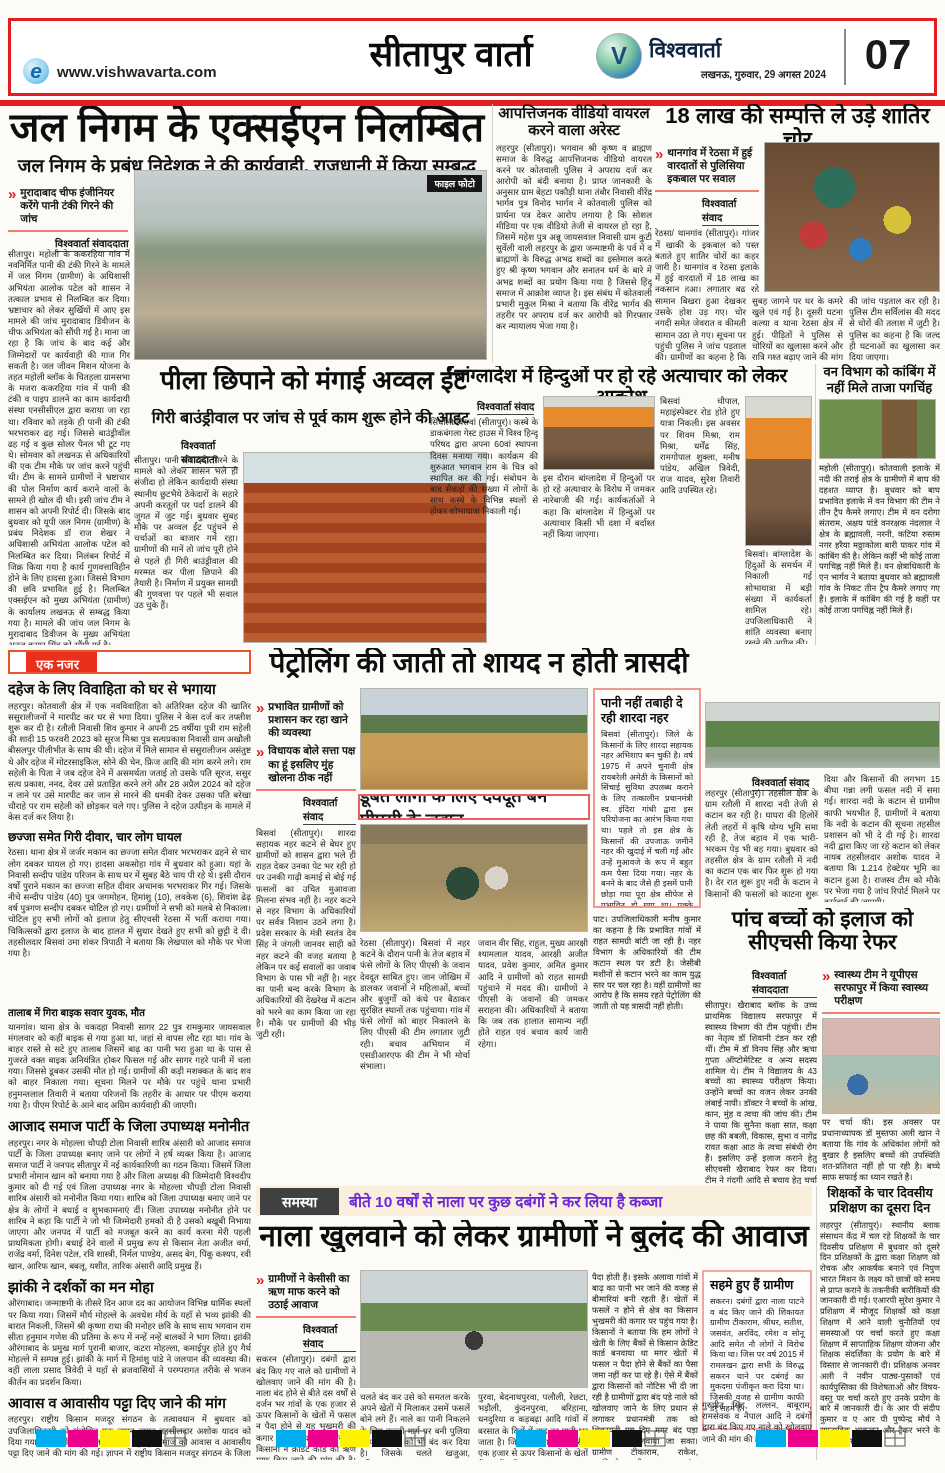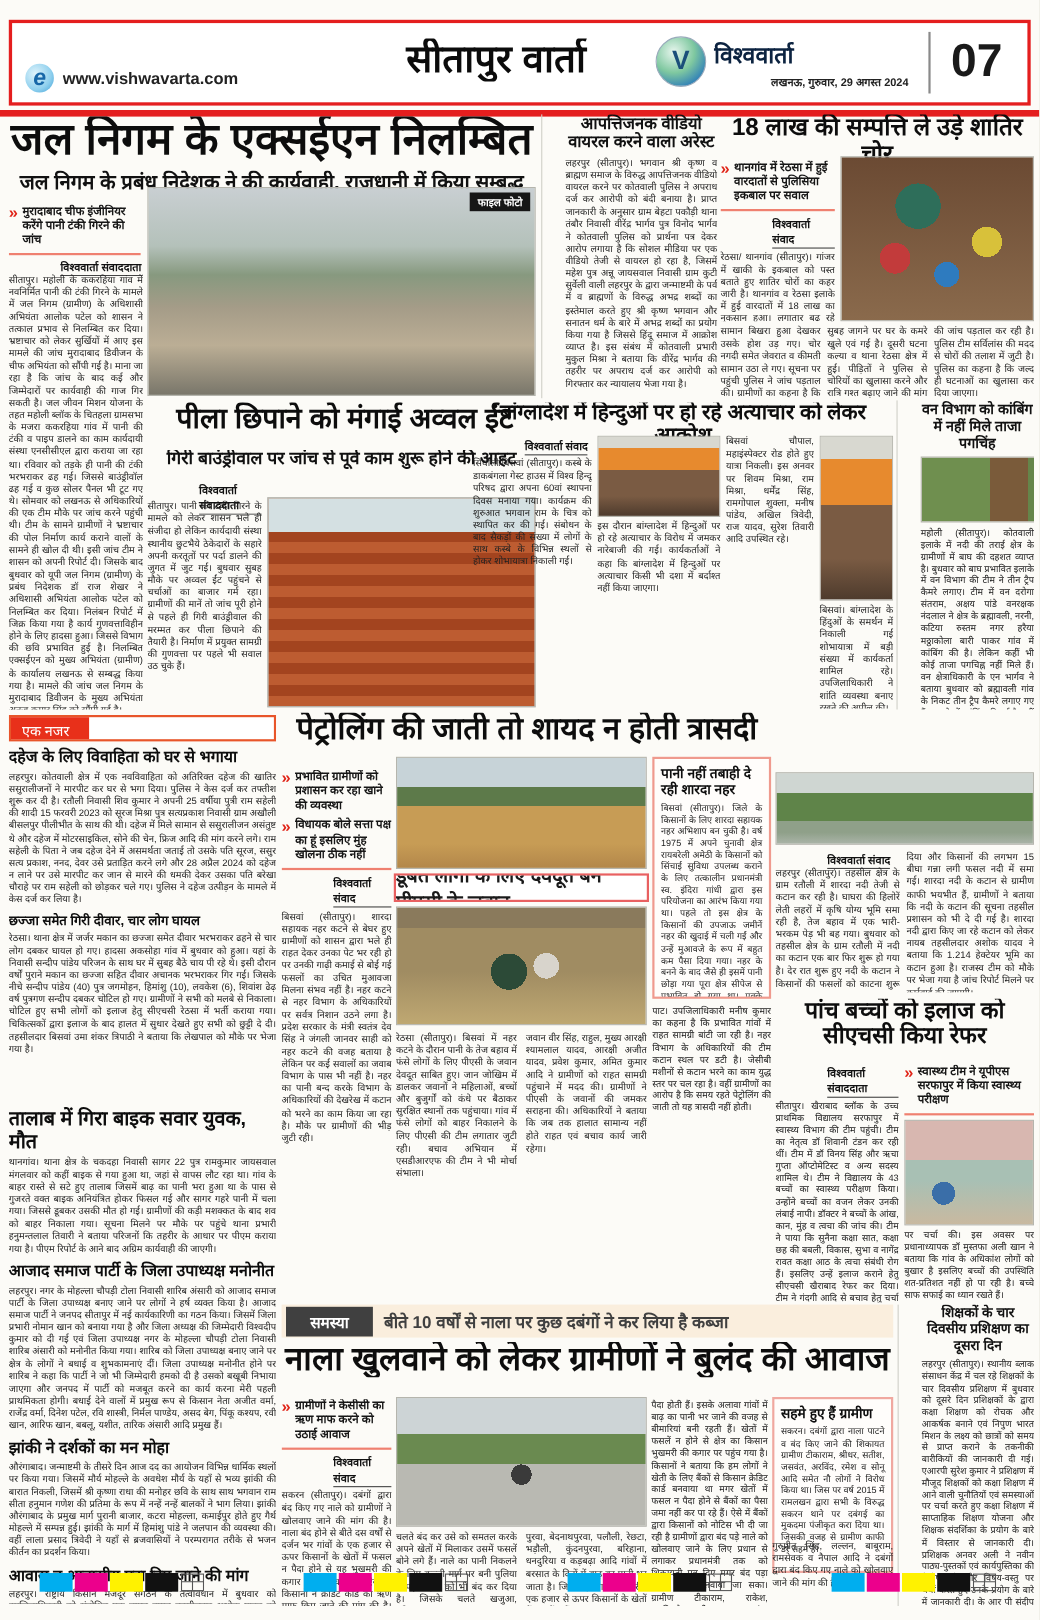--- a/index.html
+++ b/index.html
@@ -11,21 +11,21 @@
   .sub{font-weight:bold;text-align:center;line-height:1.15;color:#111;}
   .body-txt{font-size:8.6px;line-height:1.3;text-align:justify;color:#222;}
   .byline{font-weight:bold;font-size:10px;color:#111;}
   .byline-u{border-bottom:1px solid #444;display:inline-block;padding-bottom:1px;margin-left:47px;}
   .bullet-row{display:flex;gap:4px;align-items:flex-start;}
   .chev{color:#e02418;font-weight:900;font-size:15px;line-height:1;}
   .bullet-txt{font-weight:bold;font-size:10.5px;line-height:1.25;color:#161616;}
   .redline{border-bottom:2px solid #ef8070;margin:5px 0 4px 0;}
   .ph{position:absolute;overflow:hidden;background:#cfcfcf;border:1px solid #b5b5ad;}
   .ph-tag{position:absolute;top:4px;right:4px;background:#161616;color:#fff;font-size:9.5px;font-weight:bold;padding:2px 7px;}
-  .colrule-l{border-left:1px solid #cfcfc8;padding-left:21px;}
+  .colrule-l{border-left:1px solid #cfcfc8;padding-left:3px;}
   .artT{font-weight:800;font-size:13.5px;line-height:1.15;margin:7px 0 3px 0;color:#0d0d0d;}
   .boxed{border:2px solid #ef9a8e;background:#fffdfb;padding:6px;}
   .boxT{font-weight:800;font-size:12.5px;text-align:left;line-height:1.2;margin-bottom:4px;color:#0d0d0d;}
   .swatch{width:30px;height:17px;display:inline-block;}
   .cgrp{position:absolute;top:0;display:flex;gap:2px;align-items:center;}
   
   .ph-tank{background:linear-gradient(180deg,#c9cfd2 0%,#b4c1ba 28%,#87997f 42%,#a59c88 58%,#bbae95 76%,#79766a 100%);}
   .ph-brick{background-image:linear-gradient(180deg,#d4e0e2 0%,#d4e0e2 16%,rgba(0,0,0,0) 16%),repeating-linear-gradient(180deg,#bd5c31 0 10px,#a3441f 10px 20px);}
   .ph-rally{background:linear-gradient(180deg,#d8d8d0 0 14%,#e78a2e 14% 42%,#7a5b43 42% 75%,#4e3b2d 100%);}
   .ph-trap{background:linear-gradient(90deg,#6f8f4f 0 54%,#7a5b3a 54% 84%,#65854a 84% 100%);}
@@ -102,42 +102,42 @@
 
   <div class="abs hl" style="left:430px;top:366px;width:382px;font-size:19px;">बांग्लादेश में हिन्दुओं पर हो रहे अत्याचार को लेकर आक्रोश</div>
   <div class="abs" style="left:430px;top:396px;width:108px;height:248px;">
     <div><span class="byline byline-u">विश्ववार्ता संवाद</span></div>
     <div class="body-txt" style="margin-top:2px;height:230px;">सिधौली/बिसवां (सीतापुर)। कस्बे के डाकबंगला गेस्ट हाउस में विश्व हिन्दू परिषद द्वारा अपना 60वां स्थापना दिवस मनाया गया। कार्यक्रम की शुरुआत भगवान राम के चित्र को स्थापित कर की गई। संबोधन के बाद सैकड़ों की संख्या में लोगों के साथ कस्बे के विभिन्न स्थलों से होकर शोभायात्रा निकाली गई।</div>
   </div>
   <div class="abs" style="left:543px;top:396px;width:112px;height:248px;">
     <div class="ph ph-rally" style="position:relative;left:0;top:0;width:112px;height:74px;"></div>
     <div class="body-txt" style="margin-top:3px;height:168px;">इस दौरान बांग्लादेश में हिन्दुओं पर हो रहे अत्याचार के विरोध में जमकर नारेबाजी की गई। कार्यकर्ताओं ने कहा कि बांग्लादेश में हिन्दुओं पर अत्याचार किसी भी दशा में बर्दाश्त नहीं किया जाएगा।</div>
   </div>
-  <div class="abs body-txt" style="left:660px;top:396px;width:80px;height:248px;">बिसवां चौपाल, महाइंस्पेक्टर रोड होते हुए यात्रा निकली। इस अनवर पर शिवम मिश्रा, राम मिश्रा, धर्मेंद्र सिंह, रामगोपाल शुक्ला, मनीष पांडेय, अखिल त्रिवेदी, राज यादव, सुरेश तिवारी आदि उपस्थित रहे।</div>
+  <div class="abs body-txt" style="left:660px;top:396px;width:80px;height:248px;">बिसवां चौपाल, महाइंस्पेक्टर रोड होते हुए यात्रा निकली। इस अवसर पर शिवम मिश्रा, राम मिश्रा, धर्मेंद्र सिंह, रामगोपाल शुक्ला, मनीष पांडेय, अखिल त्रिवेदी, राज यादव, सुरेश तिवारी आदि उपस्थित रहे।</div>
   <div class="abs" style="left:745px;top:396px;width:67px;height:248px;">
     <div class="ph ph-rally" style="position:relative;left:0;top:0;width:67px;height:150px;"></div>
     <div class="body-txt" style="margin-top:3px;height:92px;">बिसवां। बांग्लादेश के हिंदुओं के समर्थन में निकाली गई शोभायात्रा में बड़ी संख्या में कार्यकर्ता शामिल रहे। उपजिलाधिकारी ने शांति व्यवस्था बनाए रखने की अपील की।</div>
   </div>
 
   <div class="abs colrule-l" style="left:815px;top:364px;width:125px;height:281px;">
     <div class="sub" style="font-size:13px;line-height:1.2;">वन विभाग को कांबिंग में नहीं मिले ताजा पगचिंह</div>
     <div class="ph ph-trap" style="position:relative;width:117px;height:60px;margin-top:4px;"></div>
     <div class="body-txt" style="margin-top:4px;height:174px;font-size:8.4px;">महोली (सीतापुर)। कोतवाली इलाके में नदी की तराई क्षेत्र के ग्रामीणों में बाघ की दहशत व्याप्त है। बुधवार को बाघ प्रभावित इलाके में वन विभाग की टीम ने तीन ट्रैप कैमरे लगाए। टीम में वन दरोगा संतराम, अक्षय पांडे वनरक्षक नंदलाल ने क्षेत्र के ब्रह्मावली, नरनी, कटिया रुस्तम नगर हरैया मठ्ठाकोला बारी पाकर गांव में कांबिंग की है। लेकिन कहीं भी कोई ताजा पगचिह्न नहीं मिले हैं। वन क्षेत्राधिकारी के एन भार्गव ने बताया बुधवार को ब्रह्मावली गांव के निकट तीन ट्रैप कैमरे लगाए गए हैं। इलाके में कांबिंग की गई है कहीं पर कोई ताजा पगचिह्न नहीं मिले हैं।</div>
   </div>
 
   <div class="abs" style="left:8px;top:650px;width:243px;height:812px;">
     <div style="border:2px solid #e8552a;height:24px;background:#fff;">
-      <span style="display:inline-block;background:#e8301a;color:#fff;font-weight:400;font-size:13px;padding:3px 18px 3px 10px;height:100%;">एक नजर</span>
+      <span style="display:inline-block;background:#e8301a;color:#fff;font-weight:700;font-size:13px;padding:3px 18px 3px 10px;height:100%;margin-left:16px;">एक नजर</span>
     </div>
     <div style="height:784px;overflow:hidden;">
       <div class="artT" style="font-size:14.5px;">दहेज के लिए विवाहिता को घर से भगाया</div>
       <div class="body-txt">लहरपुर। कोतवाली क्षेत्र में एक नवविवाहिता को अतिरिक्त दहेज की खातिर ससुरालीजनों ने मारपीट कर घर से भगा दिया। पुलिस ने केस दर्ज कर तफ्तीश शुरू कर दी है। रतौली निवासी शिव कुमार ने अपनी 25 वर्षीया पुत्री राम सहेली की शादी 15 फरवरी 2023 को सूरज मिश्रा पुत्र सत्यप्रकाश निवासी ग्राम अखौली बीसलपुर पीलीभीत के साथ की थी। दहेज में मिले सामान से ससुरालीजन असंतुष्ट थे और दहेज में मोटरसाइकिल, सोने की चेन, फ्रिज आदि की मांग करने लगे। राम सहेली के पिता ने जब दहेज देने में असमर्थता जताई तो उसके पति सूरज, ससुर सत्य प्रकाश, ननद, देवर उसे प्रताड़ित करने लगे और 28 अप्रैल 2024 को दहेज न लाने पर उसे मारपीट कर जान से मारने की धमकी देकर उसका पति बरेखा चौराहे पर राम सहेली को छोड़कर चले गए। पुलिस ने दहेज उत्पीड़न के मामले में केस दर्ज कर लिया है।</div>
       <div class="artT" style="font-size:12px;">छज्जा समेत गिरी दीवार, चार लोग घायल</div>
       <div class="body-txt">रेठसा। थाना क्षेत्र में जर्जर मकान का छज्जा समेत दीवार भरभराकर ढहने से चार लोग दबकर घायल हो गए। हादसा अकसोहा गांव में बुधवार को हुआ। यहां के निवासी सन्दीप पांडेय परिजन के साथ घर में सुबह बैठे चाय पी रहे थे। इसी दौरान वर्षों पुराने मकान का छज्जा सहित दीवार अचानक भरभराकर गिर गई। जिसके नीचे सन्दीप पांडेय (40) पुत्र जगमोहन, हिमांशु (10), लवकेश (6), शिवांश ढेढ़ वर्ष पुत्रगण सन्दीप दबकर चोटिल हो गए। ग्रामीणों ने सभी को मलबे से निकाला। चोटिल हुए सभी लोगों को इलाज हेतु सीएचसी रेठसा में भर्ती कराया गया। चिकित्सकों द्वारा इलाज के बाद हालत में सुधार देखते हुए सभी को छुट्टी दे दी। तहसीलदार बिसवां उमा शंकर त्रिपाठी ने बताया कि लेखपाल को मौके पर भेजा गया है।</div>
-      <div class="artT" style="font-size:18px;margin-top:48px;">तालाब में गिरा बाइक सवार युवक, मौत</div>
+      <div class="artT" style="font-size:10px;margin-top:48px;">तालाब में गिरा बाइक सवार युवक, मौत</div>
       <div class="body-txt">थानगांव। थाना क्षेत्र के चकदहा निवासी सागर 22 पुत्र रामकुमार जायसवाल मंगलवार को कहीं बाइक से गया हुआ था, जहां से वापस लौट रहा था। गांव के बाहर रास्ते से सटे हुए तालाब जिसमें बाढ़ का पानी भरा हुआ था के पास से गुजरते वक्त बाइक अनियंत्रित होकर फिसल गई और सागर गहरे पानी में चला गया। जिससे डूबकर उसकी मौत हो गई। ग्रामीणों की कड़ी मशक्कत के बाद शव को बाहर निकाला गया। सूचना मिलने पर मौके पर पहुंचे थाना प्रभारी हनुमन्तलाल तिवारी ने बताया परिजनों कि तहरीर के आधार पर पीएम कराया गया है। पीएम रिपोर्ट के आने बाद अग्रिम कार्यवाही की जाएगी।</div>
       <div class="artT" style="font-size:14.5px;">आजाद समाज पार्टी के जिला उपाध्यक्ष मनोनीत</div>
       <div class="body-txt">लहरपुर। नगर के मोहल्ला चौपड़ी टोला निवासी शारिब अंसारी को आजाद समाज पार्टी के जिला उपाध्यक्ष बनाए जाने पर लोगों ने हर्ष व्यक्त किया है। आजाद समाज पार्टी ने जनपद सीतापुर में नई कार्यकारिणी का गठन किया। जिसमें जिला प्रभारी नोमान खान को बनाया गया है और जिला अध्यक्ष की जिम्मेदारी विश्वदीप कुमार को दी गई एवं जिला उपाध्यक्ष नगर के मोहल्ला चौपड़ी टोला निवासी शारिब अंसारी को मनोनीत किया गया। शारिब को जिला उपाध्यक्ष बनाए जाने पर क्षेत्र के लोगों ने बधाई व शुभकामनाएं दीं। जिला उपाध्यक्ष मनोनीत होने पर शारिब ने कहा कि पार्टी ने जो भी जिम्मेदारी हमको दी है उसको बखूबी निभाया जाएगा और जनपद में पार्टी को मजबूत करने का कार्य करना मेरी पहली प्राथमिकता होगी। बधाई देने वालों में प्रमुख रूप से किसान नेता अजीत वर्मा, राजेंद्र वर्मा, दिनेश पटेल, रवि शास्त्री, निर्मल पाण्डेय, असद बेग, पिंकू कश्यप, रवी खान, आरिफ खान, बबलू, यशीत, तारिक अंसारी आदि प्रमुख हैं।</div>
       <div class="artT" style="font-size:14.5px;">झांकी ने दर्शकों का मन मोहा</div>
       <div class="body-txt">औरंगाबाद। जन्माष्टमी के तीसरे दिन आज दद का आयोजन विभिन्न धार्मिक स्थलों पर किया गया। जिसमें मौर्य मोहल्ले के अवधेश मौर्य के यहाँ से भव्य झांकी की बारात निकली, जिसमें श्री कृष्णा राधा की मनोहर छवि के साथ साथ भगवान राम सीता हनुमान गणेश की प्रतिमा के रूप में नन्हें नन्हें बालकों ने भाग लिया। झांकी औरंगाबाद के प्रमुख मार्ग पुरानी बाजार, कटरा मोहल्ला, कमाईपुर होते हुए गैर्थ मोहल्ले में सम्पन्न हुई। झांकी के मार्ग में हिमांशु पांडे ने जलपान की व्यवस्था की। वहीं लाला प्रसाद त्रिवेदी ने यहाँ से ब्रजवासियों ने परम्परागत तरीके से भजन कीर्तन का प्रदर्शन किया।</div>
       <div class="artT" style="font-size:14.5px;">आवास व आवासीय पट्टा दिए जाने की मांग</div>
       <div class="body-txt">लहरपुर। राष्ट्रीय किसान मजदूर संगठन के तत्वावधान में बुधवार को उपजिलाधिकारी को संबोधित एक ज्ञापन नायब तहसीलदार अशोक यादव को दिया गया। ज्ञापन में अनुसूचित जनजाति (घुमंतू) समाज को आवास व आवासीय पट्टा दिए जाने की मांग की गई। ज्ञापन में राष्ट्रीय किसान मजदूर संगठन के जिला अध्यक्ष छैल बिहारी मिश्र व अजीत कुमार वर्मा युवा मंडल अध्यक्ष ने मांग की कि नगर के मोहल्ला ठठेरी टोला में घुमंतू समाज के परिवार झुग्गी झोपड़ियों में रह रहे हैं और आसपास गंदगी का अंबार लगा है, इन्हें आवास व आवासीय पट्टा दिए जाने की मांग की गई है। ज्ञापन देने वालों में प्रमुख रूप से रामजेंद्र कुमार जिला संगठन मंत्री, रजनी, संध्या देवी, रोहिणी, सुनीता, संगीता, सुंदरी रामप्यारी, सौरभ वर्मा, रेखा, राम सूरज वर्मा, मोहम्मद सारिख, महेश गुप्ता, असद बेग आदि उपस्थित थे।</div>
     </div>
   </div>
 
@@ -186,21 +186,21 @@
         <span class="chev">»</span>
       <span class="bullet-txt">स्वास्थ्य टीम ने यूपीएस सरफापुर में किया स्वास्थ्य परीक्षण</span>
       </div>
     <div class="redline"></div>
     <div class="ph ph-class" style="position:relative;width:118px;height:96px;"></div>
     <div class="body-txt" style="margin-top:3px;height:62px;font-size:8.4px;">पर चर्चा की। इस अवसर पर प्रधानाध्यापक डॉ मुस्तफा अली खान ने बताया कि गांव के अधिकांश लोगों को बुखार है इसलिए बच्चों की उपस्थिति शत-प्रतिशत नहीं हो पा रही है। बच्चे साफ सफाई का ध्यान रखते हैं।</div>
   </div>
 
   <div class="abs" style="left:256px;top:1186px;width:556px;height:30px;background:#faeedd;display:flex;align-items:center;">
     <span style="background:#404040;color:#fff;font-weight:900;font-size:14px;padding:4px 22px;margin:0 10px 0 4px;">समस्या</span>
-    <span style="font-weight:800;font-size:15.5px;color:#404040;">बीते 10 वर्षों से नाला पर कुछ दबंगों ने कर लिया है कब्जा</span>
+    <span style="font-weight:800;font-size:15.5px;color:#6d28d9;">बीते 10 वर्षों से नाला पर कुछ दबंगों ने कर लिया है कब्जा</span>
   </div>
   <div class="abs hl" style="left:256px;top:1220px;width:556px;font-size:30px;">नाला खुलवाने को लेकर ग्रामीणों ने बुलंद की आवाज</div>
   <div class="abs" style="left:256px;top:1272px;width:100px;height:188px;">
     <div class="bullet-row">
         <span class="chev">»</span>
       <span class="bullet-txt">ग्रामीणों ने केसीसी का ऋण माफ करने को उठाई आवाज</span>
       </div>
     <div class="redline"></div>
     <div><span class="byline byline-u">विश्ववार्ता संवाद</span></div>
     <div class="body-txt" style="margin-top:2px;height:128px;">सकरन (सीतापुर)। दबंगों द्वारा बंद किए गए नाले को ग्रामीणों ने खोलवाए जाने की मांग की है। नाला बंद होने से बीते दस वर्षों से दर्जन भर गांवों के एक हजार से ऊपर किसानों के खेतों में फसल न पैदा होने से यह भुखमरी की कगार पर पहुंच गए। ऐसे में किसानों ने क्रेडिट कार्ड का ऋण माफ किए जाने की मांग की है। सकरन क्षेत्र की ग्राम पंचायत खजुआ में निकले नाले को गांव के ही रामलखन, सुशील व इस्माइल आदि ने दबंगई के</div>

